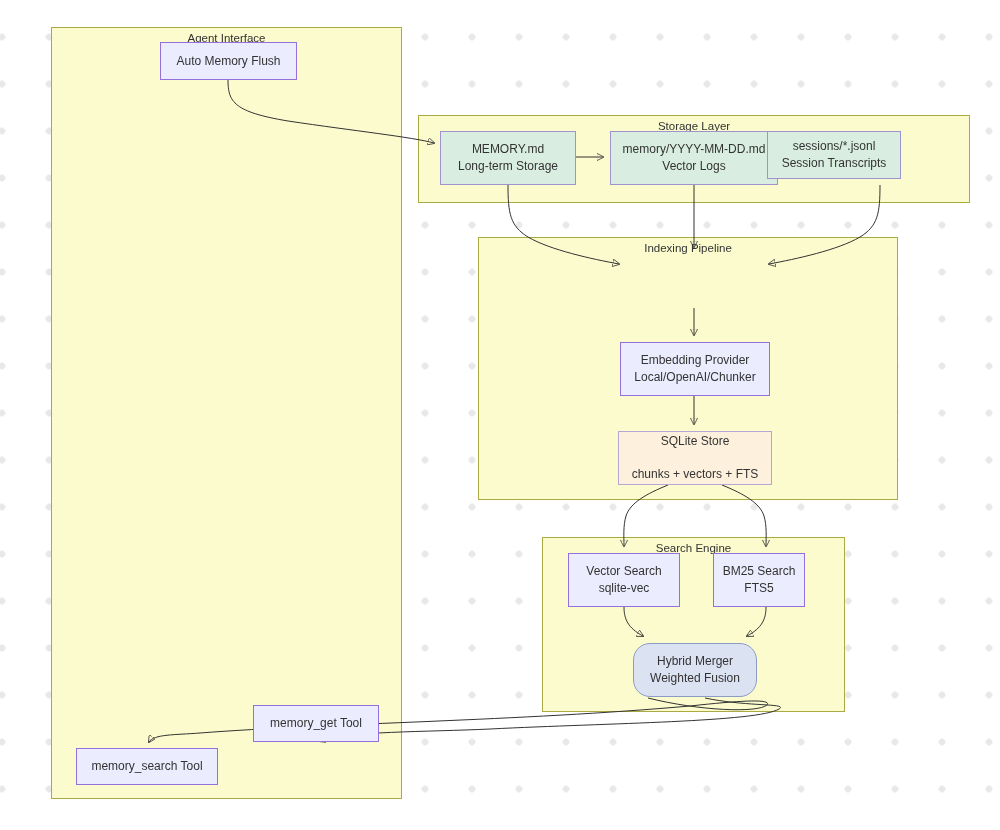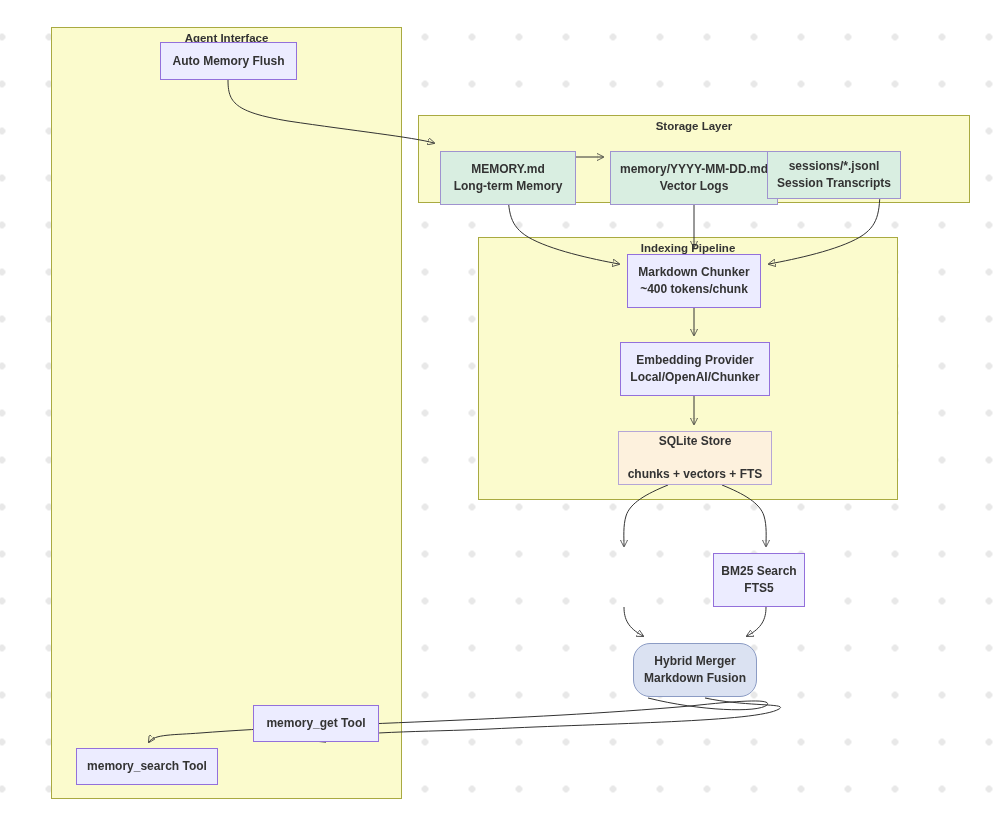--- a/index.html
+++ b/index.html
@@ -8,21 +8,20 @@
     font-family:"Liberation Sans",sans-serif;
     background:#ffffff;
     overflow:hidden;
   }
   .canvas{
     position:relative;width:1000px;height:830px;
     background-color:#ffffff;
     background-image:radial-gradient(circle, #e8e8e8 0 3.3px, transparent 3.6px);
     background-size:47px 47px;
     background-position:25.5px 13.5px;
-    font-weight:bold;
   }
   .cluster{
     position:absolute;
     background:#fbfbcd;
     border:1px solid #a9aa41;
     box-sizing:border-box;
   }
   .cluster-title{
     position:absolute;top:4px;left:0;right:0;
     text-align:center;
@@ -33,41 +32,44 @@
   .node{
     position:absolute;
     box-sizing:border-box;
     border:1px solid #9370db;
     background:#ececff;
     display:flex;flex-direction:column;
     align-items:center;justify-content:center;
     font-size:12px;line-height:17px;color:#333;
     text-align:center;
   }
-  .node.green{background:#d9eee1;border-color:#9f93cf;margin-top:20px;}
+  .node.green{background:#d9eee1;border-color:#9f93cf;}
   .node.cream{background:#fdf1dd;border-color:#b5a6d6;gap:16px;}
   .node.blue{background:#dbe2f2;border-color:#8c9cc4;border-radius:17px;}
 </style>
 </head>
 <body>
 
 <div class="canvas">
 
   <div class="cluster" style="left:51px;top:27px;width:351px;height:772px">
     <div class="cluster-title">Agent Interface</div>
   </div>
 
   <div class="cluster" style="left:418px;top:115px;width:552px;height:88px">
     <div class="cluster-title">Storage Layer</div>
   </div>
 
   <div class="cluster" style="left:478px;top:237px;width:420px;height:263px">
     <div class="cluster-title">Indexing Pipeline</div>
   </div>
 
+  <div class="cluster" style="left:542px;top:537px;width:303px;height:175px">
+    <div class="cluster-title">Search Engine</div>
+  </div>
 
   <svg class="edges" width="1000" height="830">
     <defs>
       <marker id="arrow" viewBox="0 0 10 10" refX="8.5" refY="5" markerWidth="7.5" markerHeight="7.5" orient="auto-start-reverse">
         <path d="M0,0 L10,5 L0,10 z" fill="#333333" stroke="none"></path>
       </marker>
     </defs>
 
     <path d="M228,80 C228,102 234,112 288,121 C355,131 412,137 434,143" marker-end="url(#arrow)"></path>
 
@@ -95,57 +97,57 @@
 
     <path d="M705,698 C748,707 789,703 779,709 C758,722 610,723 490,729 C428,732 346,731 319,741" marker-end="url(#arrow)"></path>
   </svg>
 
   <div class="node" style="left:160px;top:42px;width:137px;height:38px">
     <div>Auto Memory Flush</div>
   </div>
 
   <div class="node green" style="left:440px;top:131px;width:136px;height:54px">
     <div>MEMORY.md</div>
-    <div>Long-term Memory</div>
+    <div>Long-term Storage</div>
   </div>
 
   <div class="node green" style="left:610px;top:131px;width:168px;height:54px">
     <div>memory/YYYY-MM-DD.md</div>
     <div>Vector Logs</div>
   </div>
 
   <div class="node green" style="left:767px;top:131px;width:134px;height:48px">
     <div>sessions/*.jsonl</div>
     <div>Session Transcripts</div>
   </div>
 
-  <div class="node" style="left:627px;top:254px;width:134px;height:54px">
-    <div>Markdown Chunker</div>
-    <div>~400 tokens/chunk</div>
-  </div>
 
   <div class="node" style="left:620px;top:342px;width:150px;height:54px">
     <div>Embedding Provider</div>
     <div>Local/OpenAI/Chunker</div>
   </div>
 
   <div class="node cream" style="left:618px;top:431px;width:154px;height:54px">
     <div>SQLite Store</div>
     <div>chunks + vectors + FTS</div>
   </div>
 
+  <div class="node" style="left:568px;top:553px;width:112px;height:54px">
+    <div>Vector Search</div>
+    <div>sqlite-vec</div>
+  </div>
 
   <div class="node" style="left:713px;top:553px;width:92px;height:54px">
     <div>BM25 Search</div>
     <div>FTS5</div>
   </div>
 
   <div class="node blue" style="left:633px;top:643px;width:124px;height:54px">
     <div>Hybrid Merger</div>
-    <div>Markdown Fusion</div>
+    <div>Weighted Fusion</div>
   </div>
 
   <div class="node" style="left:76px;top:748px;width:142px;height:37px">
     <div>memory_search Tool</div>
   </div>
 
   <div class="node" style="left:253px;top:705px;width:126px;height:37px">
     <div>memory_get Tool</div>
   </div>
 

